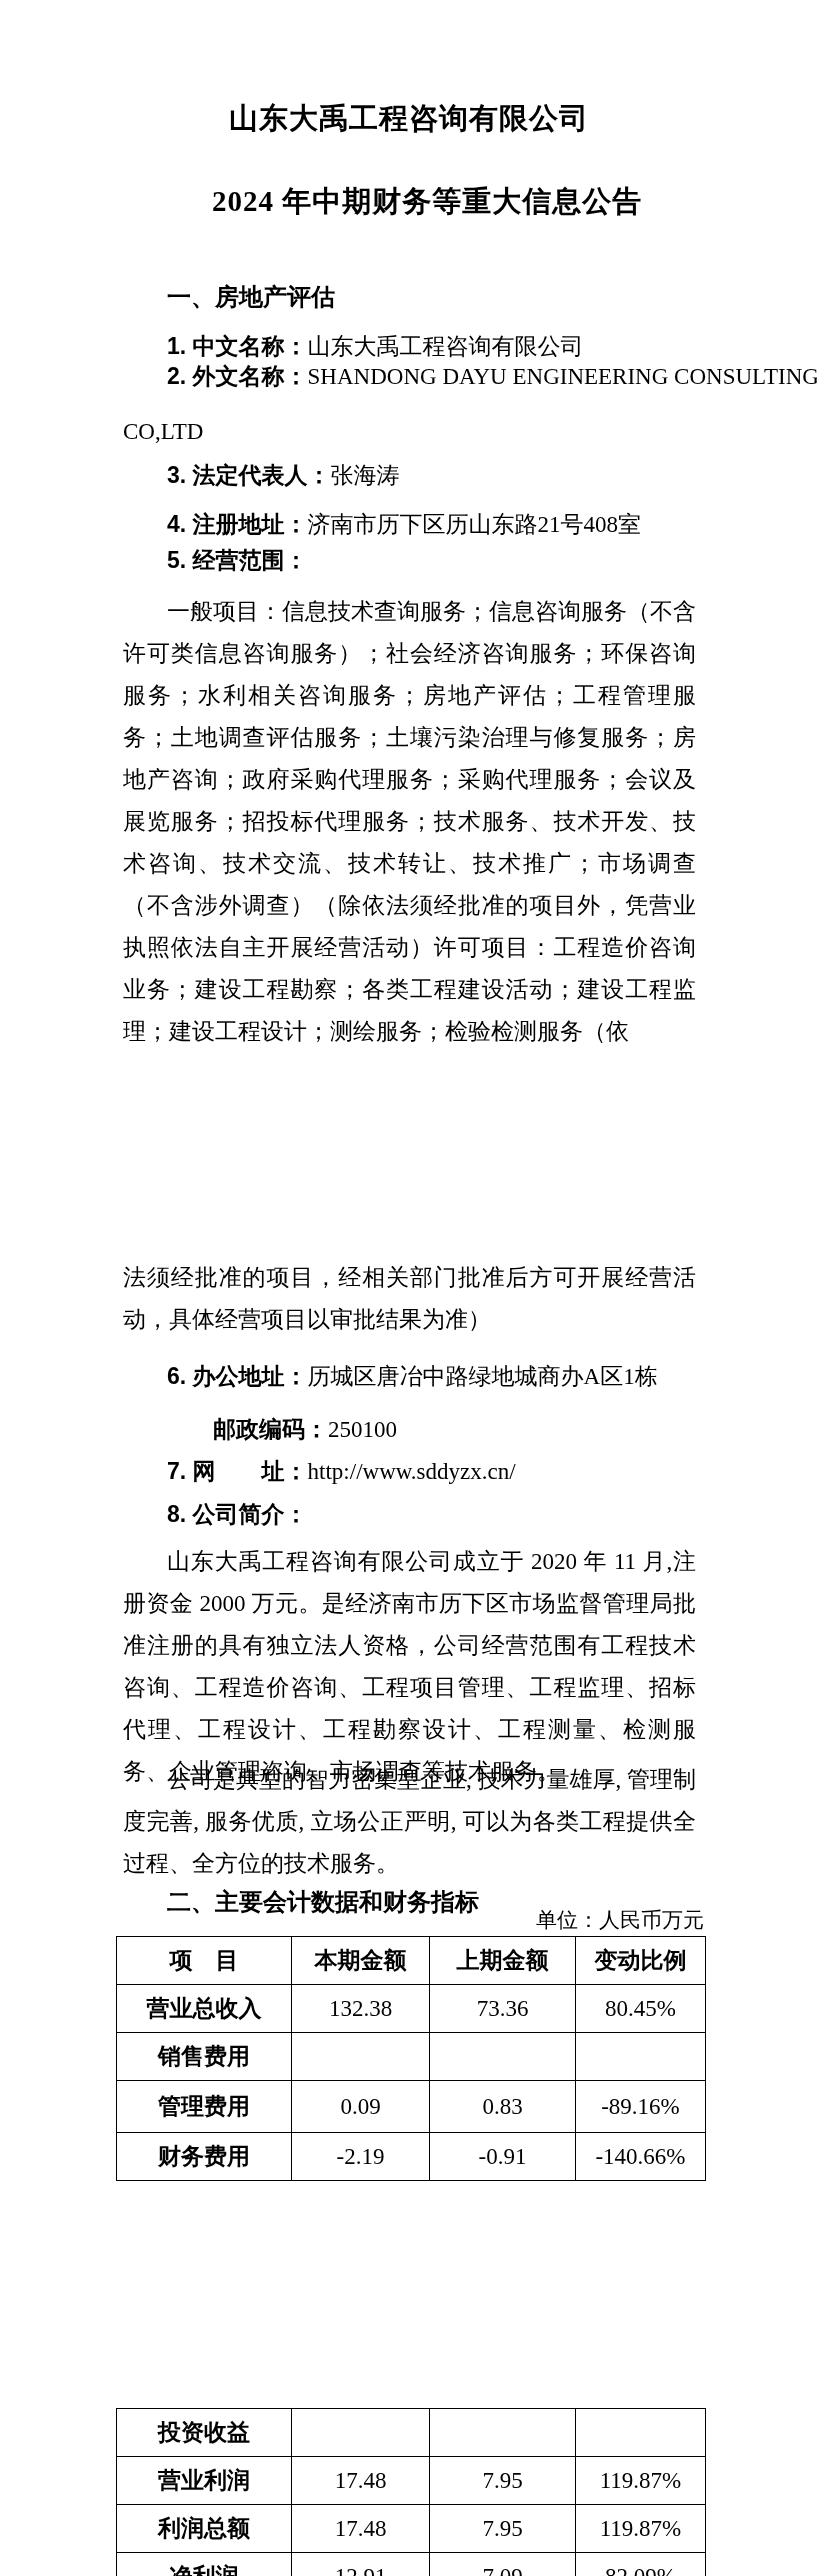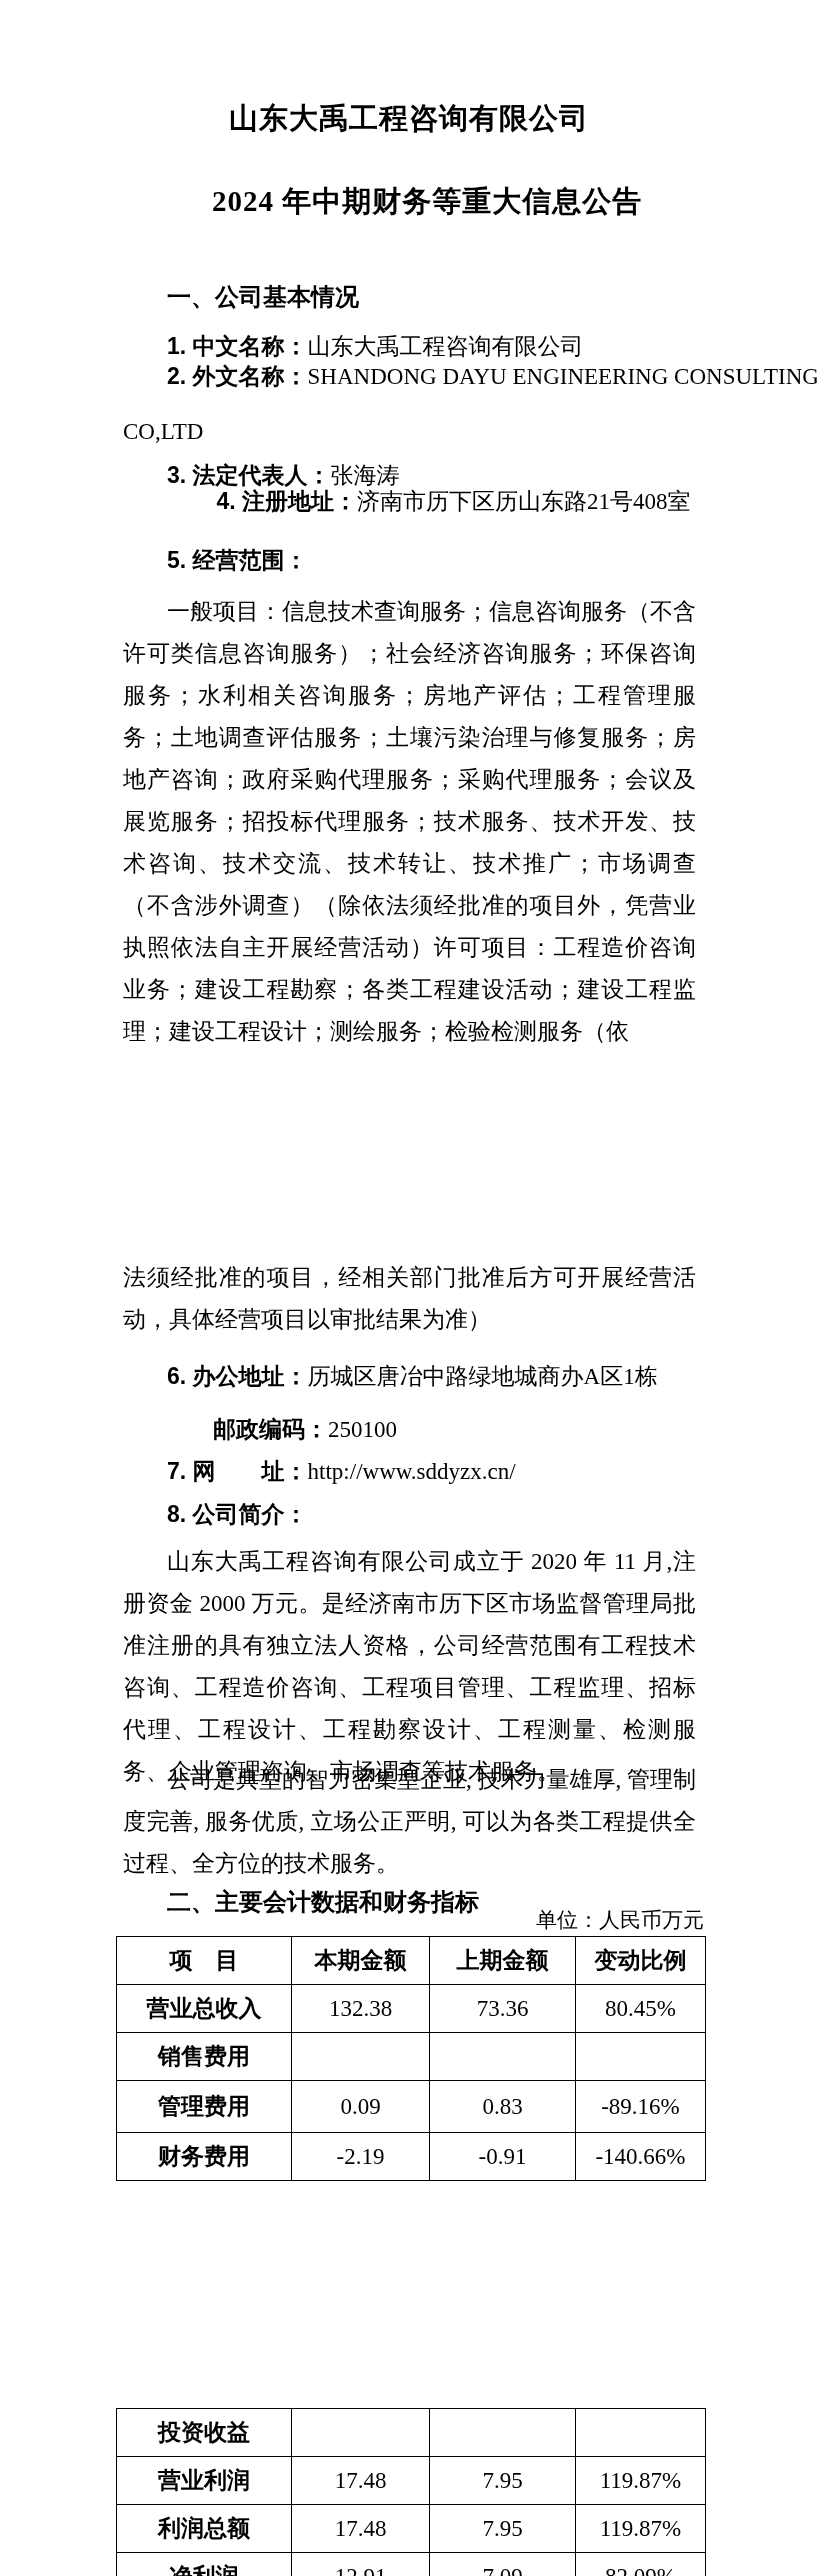--- a/index.html
+++ b/index.html
@@ -67,36 +67,36 @@
   .sep-top td, .sep-top th { border-top-width: 1.5px; }
 </style>
 </head>
 <body>
 
 <div class="page">
 
   <div class="abs title" style="top:100px;">山东大禹工程咨询有限公司</div>
   <div class="abs title" style="top:183px;padding-left:18px;">2024 年中期财务等重大信息公告</div>
 
-  <div class="abs body-line heading pad2 hei" style="top:281px;">一、公司基本情况</div>
+  <div class="abs body-line heading pad2 hei" style="top:281px;">一、房地产评估</div>
 
   <div class="abs body-line pad2" style="top:330px;">
     <span class="hei">1. 中文名称：</span><span>山东大禹工程咨询有限公司</span>
   </div>
 
   <div class="abs body-line pad2" style="top:360px;">
     <span class="hei">2. 外文名称：</span><span>SHANDONG DAYU ENGINEERING CONSULTING</span>
   </div>
   <div class="abs body-line" style="top:415px;">CO,LTD</div>
 
   <div class="abs body-line pad2" style="top:459px;">
     <span class="hei">3. 法定代表人：</span><span>张海涛</span>
   </div>
 
-  <div class="abs body-line pad2" style="top:485px;text-align:center;">
+  <div class="abs body-line pad2" style="top:508px;">
     <span class="hei">4. 注册地址：</span><span>济南市历下区历山东路21号408室</span>
   </div>
 
   <div class="abs body-line pad2 hei" style="top:544px;">5. 经营范围：</div>
 
   <div class="abs para indent2" style="top:591px;">一般项目：信息技术查询服务；信息咨询服务（不含许可类信息咨询服务）；社会经济咨询服务；环保咨询服务；水利相关咨询服务；房地产评估；工程管理服务；土地调查评估服务；土壤污染治理与修复服务；房地产咨询；政府采购代理服务；采购代理服务；会议及展览服务；招投标代理服务；技术服务、技术开发、技术咨询、技术交流、技术转让、技术推广；市场调查（不含涉外调查）（除依法须经批准的项目外，凭营业执照依法自主开展经营活动）许可项目：工程造价咨询业务；建设工程勘察；各类工程建设活动；建设工程监理；建设工程设计；测绘服务；检验检测服务（依</div>
 
   <div class="abs para" style="top:1257px;">法须经批准的项目，经相关部门批准后方可开展经营活动，具体经营项目以审批结果为准）</div>
 
   <div class="abs body-line pad2" style="top:1360px;">

